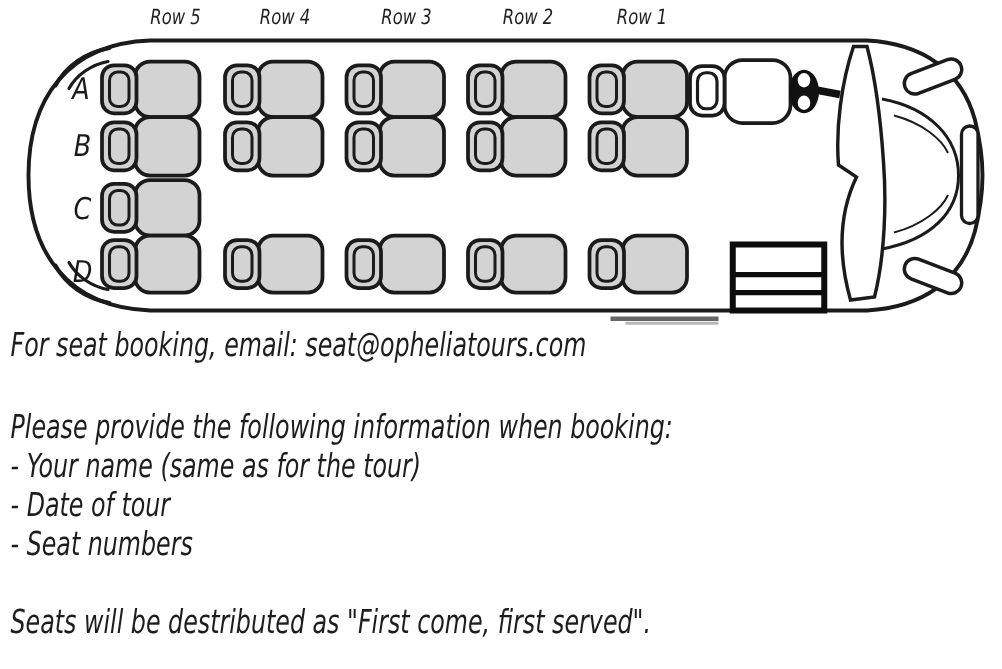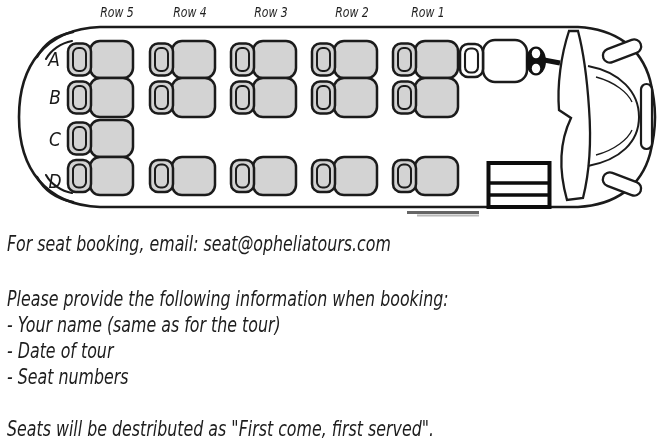--- a/index.html
+++ b/index.html
@@ -14,21 +14,21 @@
     transform:translateX(-50%) scaleX(0.78); transform-origin:center top;
     white-space:nowrap;
   }
   .seat-letter {
     position:absolute;
     font-style:italic; font-size:20px; color:#1a1a1a;
     transform:translate(-50%,-50%) scaleX(0.85);
     white-space:nowrap;
   }
   .notes {
-    position:absolute; left:7px; top:231px;
+    position:absolute; left:7px; top:218px;
   }
   .note {
     font-style:italic; font-size:22px; color:#1d1d1d;
     height:26px; line-height:26px; white-space:nowrap;
     transform:scaleX(0.72); transform-origin:0 0;
   }
   .gap-after-booking { margin-bottom:29px; }
   .gap-before-last  { margin-top:26px; }
 </style>
 </head>

